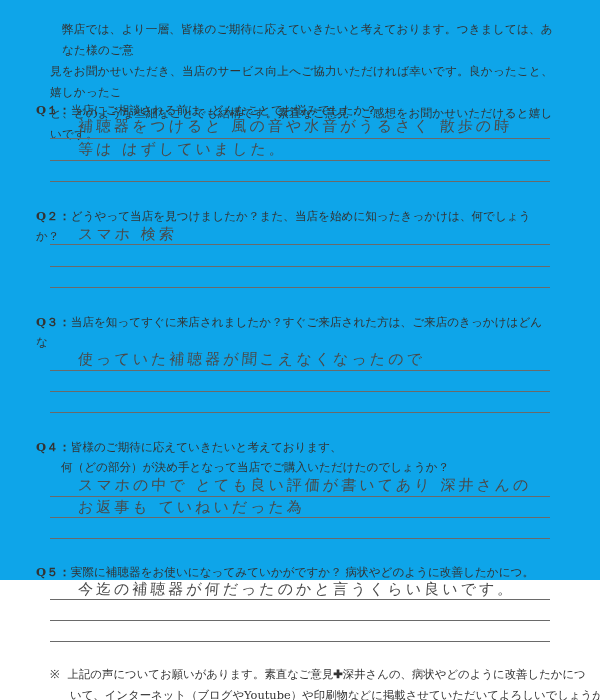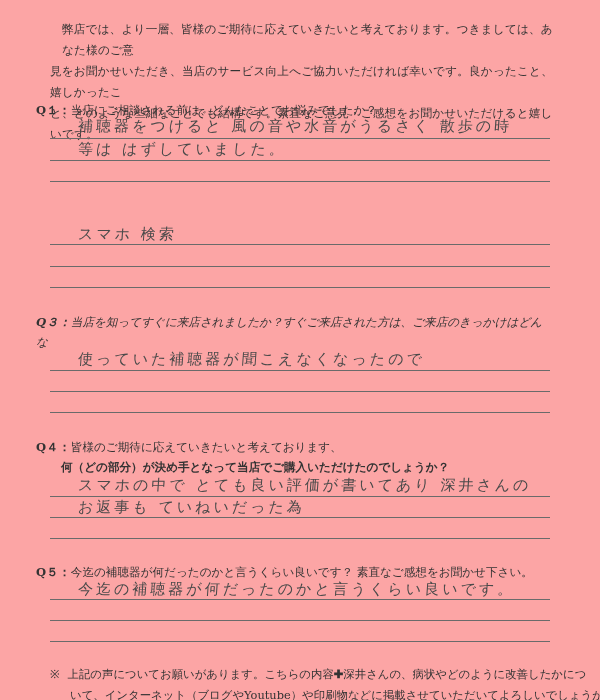--- a/index.html
+++ b/index.html
@@ -11,22 +11,22 @@
       width: 600px;
       height: 700px;
       overflow: hidden;
       position: relative;
       font-family: "DejaVu Serif", "Liberation Serif", serif;
       color: #2a2a2a;
     }
     .page {
       position: absolute;
       left: 0; top: 0;
-      width: 600px; height: 700px;
-      background: #fca5a5;
+      width: 600px; height: 580px;
+      background: #0ea5e9;
     }
     .intro {
       position: absolute;
       left: 50px;
       top: 19px;
       width: 510px;
       font-size: 11.6px;
       line-height: 21px;
       letter-spacing: 0.2px;
       color: #333;
@@ -40,21 +40,21 @@
       width: 510px;
       font-size: 11.6px;
       line-height: 20px;
       color: #333;
     }
     .question .qnum {
       font-weight: bold;
       letter-spacing: 0.5px;
     }
     .question .line2 { display: block; }
-    .question .line2.indented { padding-left: 25px; font-weight: bold; }
+    .question .line2.indented { padding-left: 25px; }
 
     .rule {
       position: absolute;
       left: 50px;
       width: 500px;
       height: 0;
       border-top: 1.5px solid #6a6a6a;
     }
 
     .answer {
@@ -96,49 +96,52 @@
 
   <div class="question" style="top:100px;">
     <span class="qnum">Q１：</span><span>当店にご相談される前は、どんなことでお悩みでしたか？</span>
   </div>
   <div class="answer" style="top:117px;">補聴器をつけると 風の音や水音がうるさく 散歩の時</div>
   <div class="answer" style="top:140px;">等は はずしていました。</div>
   <div class="rule" style="top:138px;"></div>
   <div class="rule" style="top:160px;"></div>
   <div class="rule" style="top:181px;"></div>
 
+  <div class="question" style="top:206px;">
+    <span class="qnum">Q２：</span><span>どうやって当店を見つけましたか？また、当店を始めに知ったきっかけは、何でしょうか？</span>
+  </div>
   <div class="answer" style="top:225px;">スマホ 検索</div>
   <div class="rule" style="top:244px;"></div>
   <div class="rule" style="top:266px;"></div>
   <div class="rule" style="top:287px;"></div>
 
-  <div class="question" style="top:312px;font-style:italic;">
+  <div class="question" style="top:312px;">
     <span class="qnum">Q３：</span><span>当店を知ってすぐに来店されましたか？すぐご来店された方は、ご来店のきっかけはどんな</span>
   </div>
   <div class="answer" style="top:350px;">使っていた補聴器が聞こえなくなったので</div>
   <div class="rule" style="top:370px;"></div>
   <div class="rule" style="top:391px;"></div>
   <div class="rule" style="top:412px;"></div>
 
   <div class="question" style="top:437px;">
     <span class="qnum">Q４：</span><span>皆様のご期待に応えていきたいと考えております、</span>
     <span class="line2 indented">何（どの部分）が決め手となって当店でご購入いただけたのでしょうか？</span>
   </div>
   <div class="answer" style="top:476px;">スマホの中で とても良い評価が書いてあり 深井さんの</div>
   <div class="answer" style="top:498px;">お返事も ていねいだった為</div>
   <div class="rule" style="top:496px;"></div>
   <div class="rule" style="top:517px;"></div>
   <div class="rule" style="top:538px;"></div>
 
   <div class="question" style="top:562px;">
-    <span class="qnum">Q５：</span><span>今迄の補聴器が何だったのかと言うくらい良いです？ 素直なご感想をお聞かせ下さい。</span>
+    <span class="qnum">Q５：</span><span>実際に補聴器をお使いになってみていかがですか？ 病状やどのように改善したかにつ。</span>
   </div>
   <div class="answer" style="top:580px;">今迄の補聴器が何だったのかと言うくらい良いです。</div>
   <div class="rule" style="top:599px;"></div>
   <div class="rule" style="top:620px;"></div>
   <div class="rule" style="top:641px;"></div>
 
   <div class="note">
-    <p><span class="mark">※</span><span>上記の声についてお願いがあります。こちらの内容</span><span class="plus">✚</span><span>深井さんの、病状やどのように改善したかにつ</span></p>
+    <p><span class="mark">※</span><span>上記の声についてお願いがあります。素直なご意見</span><span class="plus">✚</span><span>深井さんの、病状やどのように改善したかにつ</span></p>
     <p class="cont">いて、インターネット（ブログやYoutube）や印刷物などに掲載させていただいてよろしいでしょうか？</p>
   </div>
 
 </div>
 
 </body></html>

